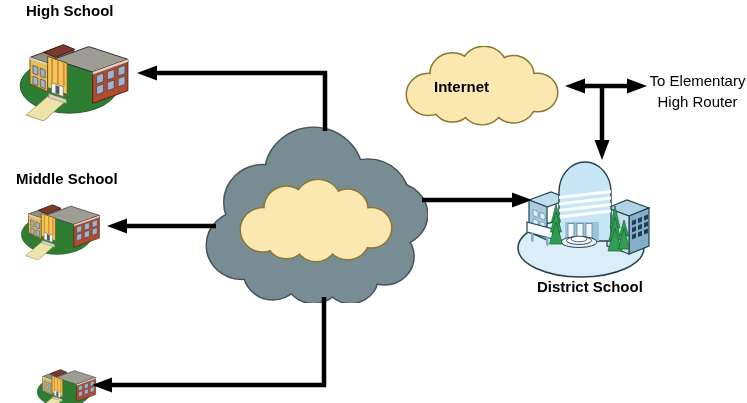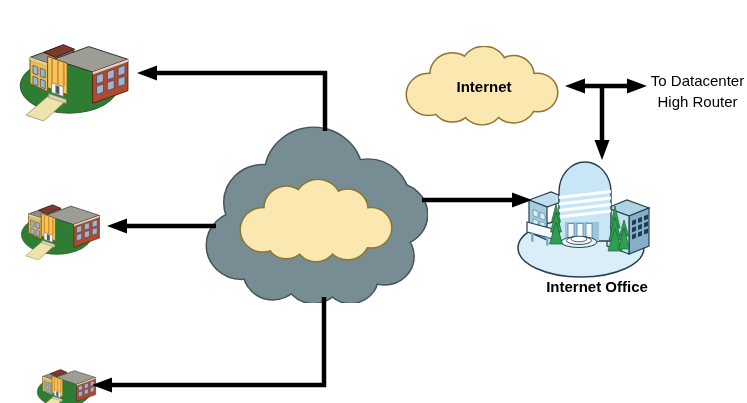--- a/index.html
+++ b/index.html
@@ -8,21 +8,21 @@
   .abs{position:absolute;}
   svg.abs{display:block;}
   
   .stroke-layer{stroke-width:3;stroke-linejoin:round;}
   .fill-layer{stroke:none;}
   .ospf .stroke-layer{fill:var(--ospf-fill);stroke:var(--ospf-stroke);}
   .ospf .fill-layer{fill:var(--ospf-fill);}
   .inner .stroke-layer{fill:var(--inner-cloud-fill);stroke:var(--inner-cloud-stroke);}
   .inner .fill-layer{fill:var(--inner-cloud-fill);}
   .label{color:var(--label-color,#000);font-weight:bold;white-space:nowrap;}
-  .centered{text-align:center;}
+  .centered{}
   .site-label{font-size:15px;}
   .cloud-label-ospf{font-size:21px;color:var(--ospf-label-color,#fff);letter-spacing:.5px;}
   .cloud-label-man{font-size:17px;}
   .cloud-label-internet{font-size:15px;}
   .note{font-size:15px;font-weight:normal;color:var(--label-color,#000);line-height:21px;text-align:center;white-space:nowrap;}
   .connectors{pointer-events:none;}
   .connectors path{stroke:var(--connector,#000);stroke-width:4.5;fill:none;}
   .connectors polygon{fill:var(--connector,#000);}
 </style>
 </head>
@@ -188,24 +188,26 @@
   <svg class="abs" style="left:20px;top:192px;width:85px;height:68px" viewBox="0 0 120 96">
       <use href="#school-icon"></use>
     </svg>
   <svg class="abs" style="left:36px;top:360px;width:64px;height:51px" viewBox="0 0 120 96">
       <use href="#school-icon"></use>
     </svg>
   <svg class="abs" style="left:515px;top:150px;width:140px;height:130px" viewBox="0 0 140 130">
       <use href="#office-icon"></use>
     </svg>
 
-  <div class="abs label site-label centered" style="left:537px;top:278px;width:120px">Internet Office</div>
+  <div class="abs label site-label" style="left:26px;top:2px">High School</div>
+  <div class="abs label site-label" style="left:16px;top:170px">Middle School</div>
+  <div class="abs label site-label centered" style="left:537px;top:278px;width:120px">District School</div>
 
   <div class="abs note" style="left:648px;top:70px;width:99px">
-    <div>To Datacenter</div>
+    <div>To Elementary</div>
     <div>High Router</div>
   </div>
 
   <svg class="abs connectors" style="left:0;top:0;width:747px;height:403px" viewBox="0 0 747 403">
     <g>
       <path d="M325,131 L325,73 L155,73"></path>
       <polygon points="137,73 157,65.5 157,80.5"></polygon>
     </g>
     <g>
       <path d="M216,226 L125,226"></path>

